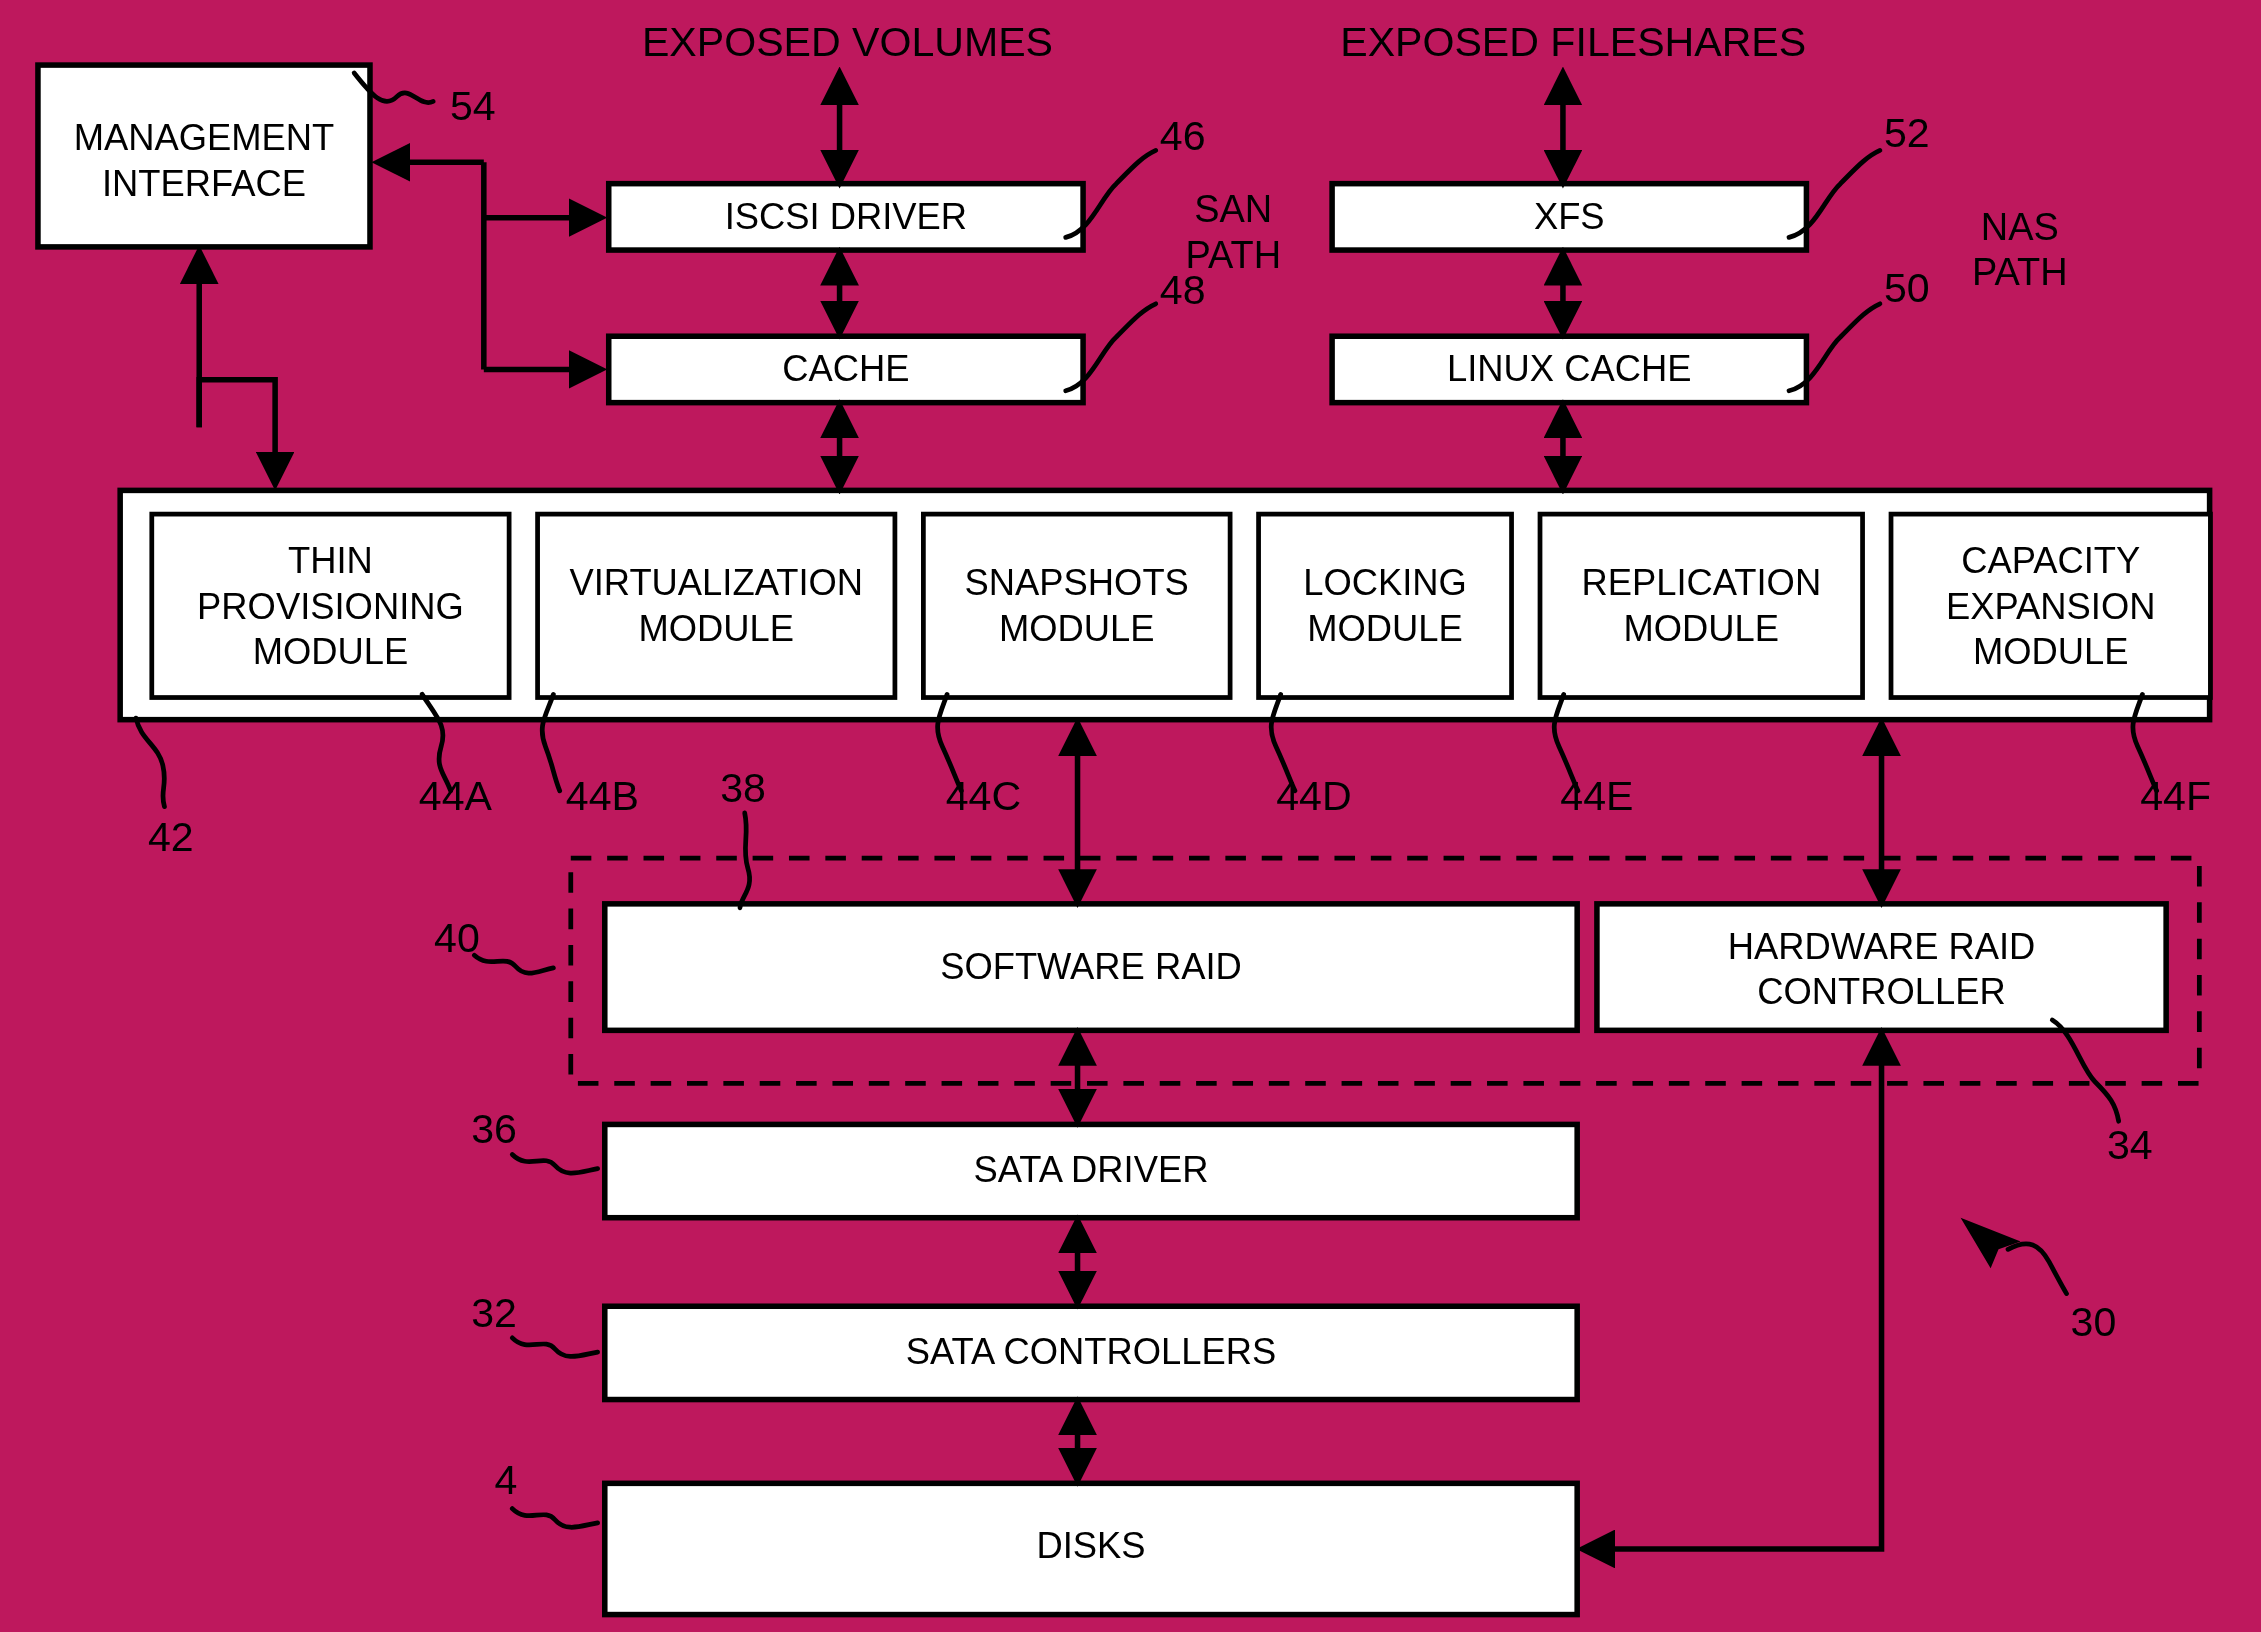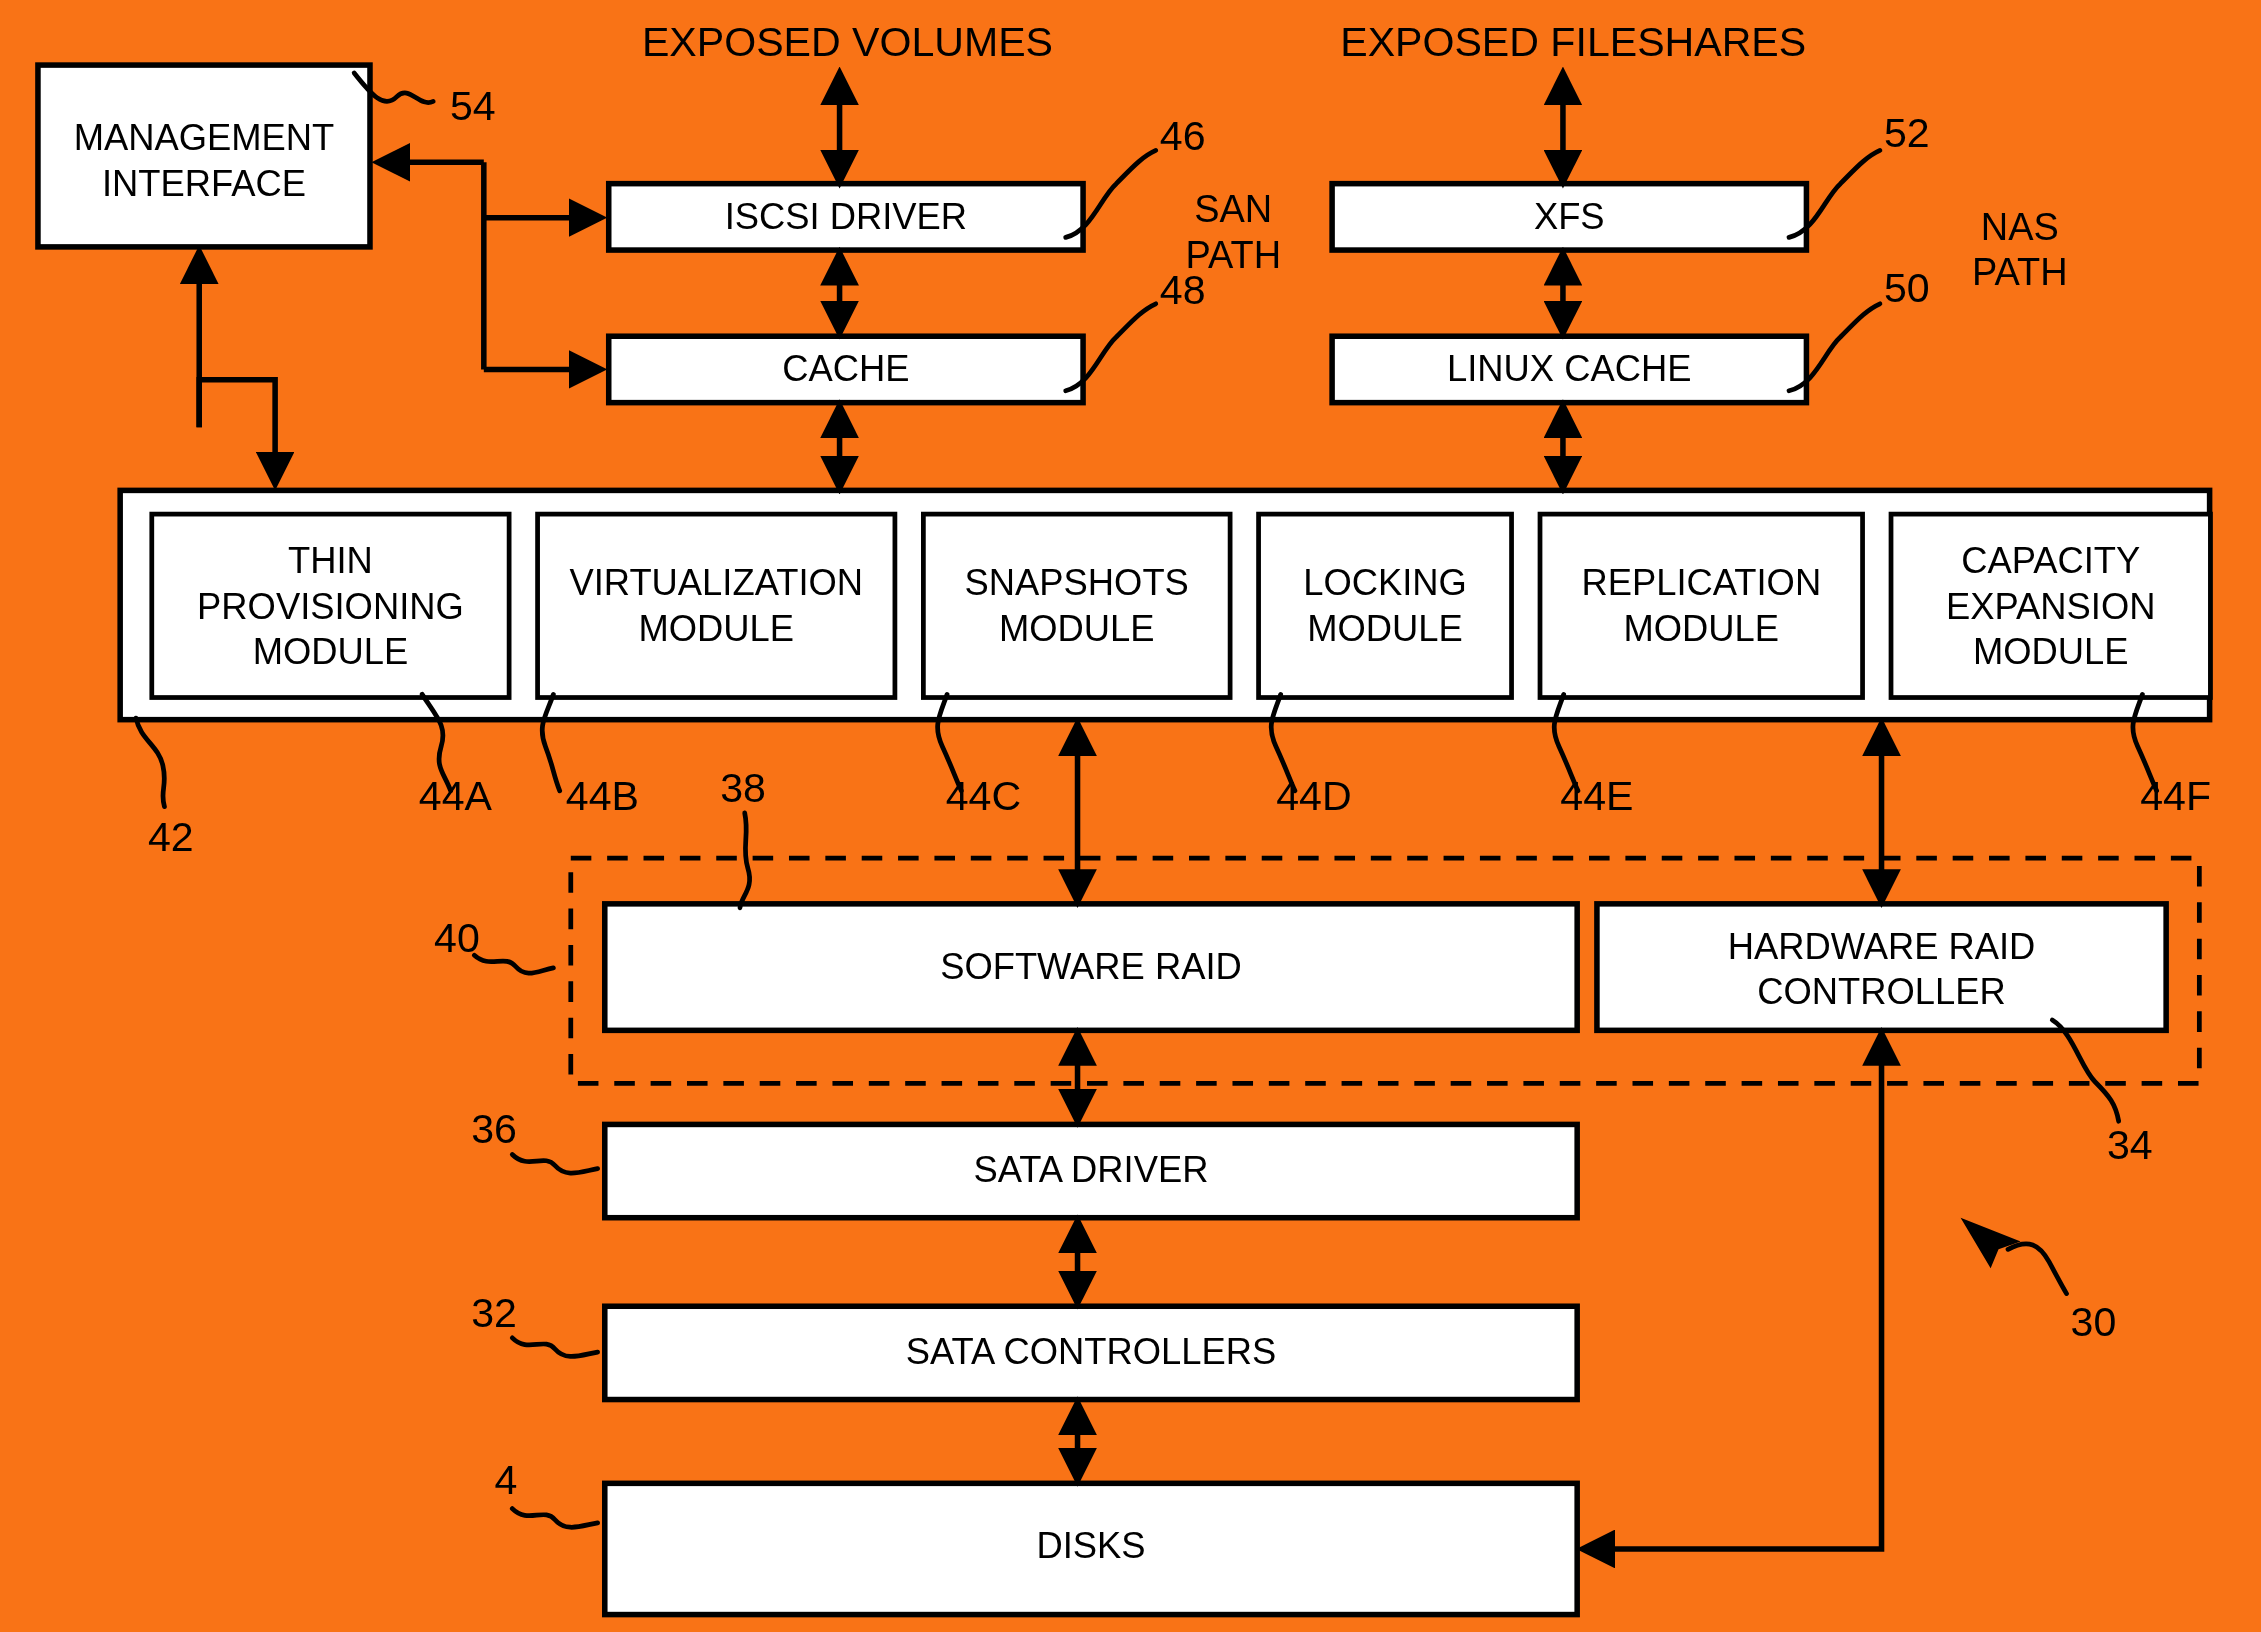--- a/index.html
+++ b/index.html
@@ -1,18 +1,18 @@
 <!DOCTYPE html>
 <html style="font-size:12.7px"><head>
 <meta charset="utf-8">
 <style>
   html,body{margin:0;padding:0;background:#ffffff;}
   body{width:2261px;height:1633px;overflow:hidden;
        font-family:"Liberation Sans",sans-serif;}
-  #stage{position:relative;width:2261px;height:1633px;background:#f97316;text-decoration:underline;}
+  #stage{position:relative;width:2261px;height:1633px;background:#be185d;text-decoration:underline;}
   svg#canvas{position:absolute;left:0;top:0;width:2261px;height:1633px;}
   .bx{fill:#ffffff;stroke:#000000;stroke-width:7;}
   .bx-thin{fill:#ffffff;stroke:#000000;stroke-width:6;}
   .outer{fill:#ffffff;stroke:#000000;stroke-width:7;}
   .dashbox{fill:none;stroke:#000000;stroke-width:6;stroke-dasharray:26 20;}
   .ln{stroke:#000000;stroke-width:7;fill:none;}
   .lead{stroke:#000000;stroke-width:6;fill:none;stroke-linecap:round;}
   .lbl{font-family:"Liberation Sans",sans-serif;fill:#000;text-anchor:middle;
        dominant-baseline:middle;font-size:46px;}
   .reftxt{font-family:"Liberation Sans",sans-serif;fill:#000;font-size:52px;

